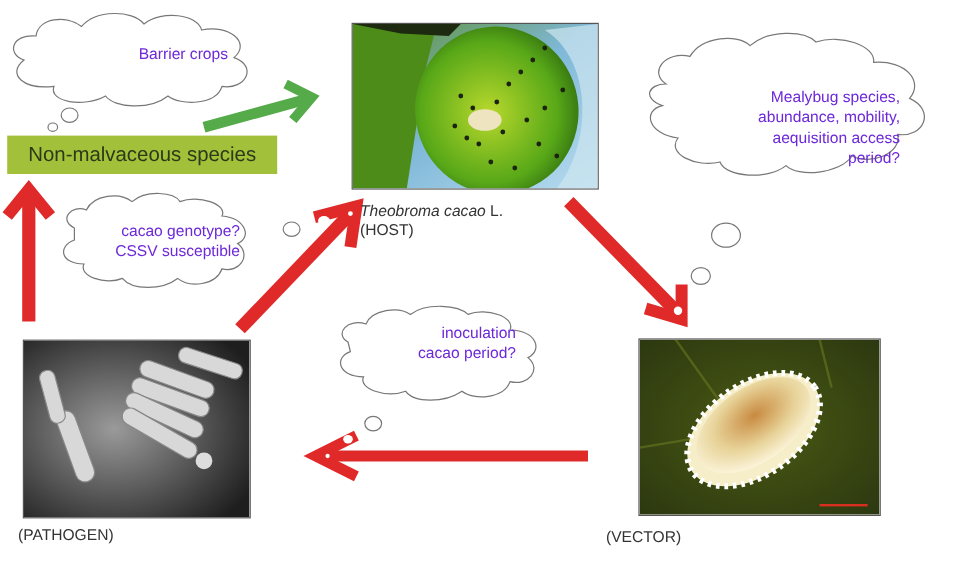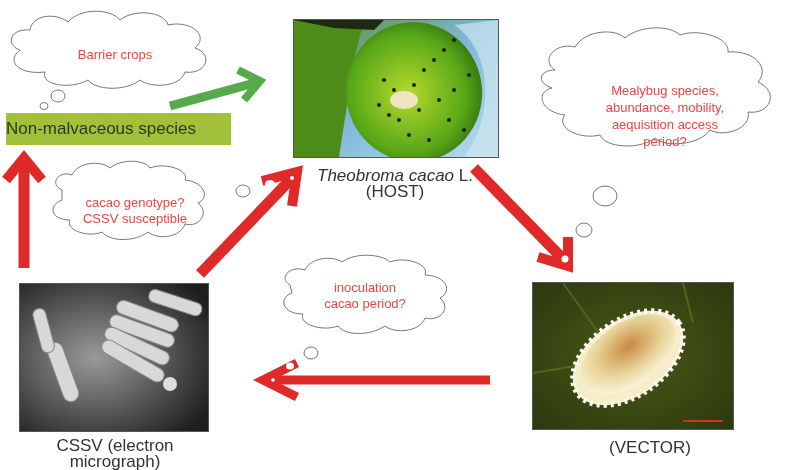--- a/index.html
+++ b/index.html
@@ -4,32 +4,32 @@
   <style>
     html, body { margin: 0; padding: 0; }
     body {
       width: 800px; height: 470px; position: relative; overflow: hidden;
       background: #ffffff;
       font-family: "Liberation Sans", "DejaVu Sans", sans-serif;
       color: #333333;
     }
     .layer { position: absolute; left: 0; top: 0; width: 800px; height: 470px; }
     .cloud-text {
-      position: absolute; text-align: center; font-size: 13px; line-height: 16px; color: #ef4444; margin-top: 10px;
+      position: absolute; text-align: right; font-size: 13px; line-height: 16px; color: #6d28d9;
     }
     .photo {
       position: absolute; overflow: hidden; border: 1px solid #555;
     }
     .caption {
-      position: absolute; text-align: center; font-size: 17px; line-height: 16px; color: #333;
+      position: absolute; text-align: left; font-size: 13px; line-height: 16px; color: #333;
     }
     .caption i { font-style: italic; }
     .green-box {
       position: absolute; left: 6px; top: 113px; width: 225px; height: 32px;
-      background: #a3c03a; display: flex; align-items: center; justify-content: flex-start;
+      background: #a3c03a; display: flex; align-items: center; justify-content: center;
       font-size: 17px; color: #2c3a18;
     }
   </style>
 </head>
 <body>
 
 <svg class="layer" viewBox="0 0 800 470" xmlns="http://www.w3.org/2000/svg">
   <defs>
     <marker id="redHead" viewBox="0 0 10 10" refX="5" refY="5" markerWidth="3.2" markerHeight="3.2" orient="auto">
       <path d="M0,0 L10,5 L0,10 L3,5 Z" fill="#e02a2a"></path>
@@ -176,21 +176,20 @@
       <rect x="82" y="55" width="70" height="14" rx="7" transform="rotate(25 117 62)"></rect>
       <rect x="78" y="70" width="70" height="14" rx="7" transform="rotate(30 113 77)"></rect>
       <rect x="128" y="12" width="55" height="13" rx="6" transform="rotate(18 155 18)"></rect>
       <rect x="12" y="80" width="62" height="16" rx="8" transform="rotate(70 43 88)"></rect>
       <rect x="2" y="40" width="45" height="13" rx="6" transform="rotate(75 24 46)"></rect>
     </g>
     <circle cx="150" cy="100" r="7" fill="#ddd"></circle>
   </svg>
 </div>
 <div class="caption" style="left:15px; top:438px; width:200px;">
-  <div>CSSV (electron micrograph)</div>
   <div>(PATHOGEN)</div>
 </div>
 
 <div class="photo" style="left:532px; top:282px; width:200px; height:146px;">
   <svg width="200" height="146" viewBox="0 0 200 146">
     <defs>
       <radialGradient id="leaf" cx="0.5" cy="0.5" r="0.7">
         <stop offset="0" stop-color="#4a5a14"></stop>
         <stop offset="1" stop-color="#2c3810"></stop>
       </radialGradient>

